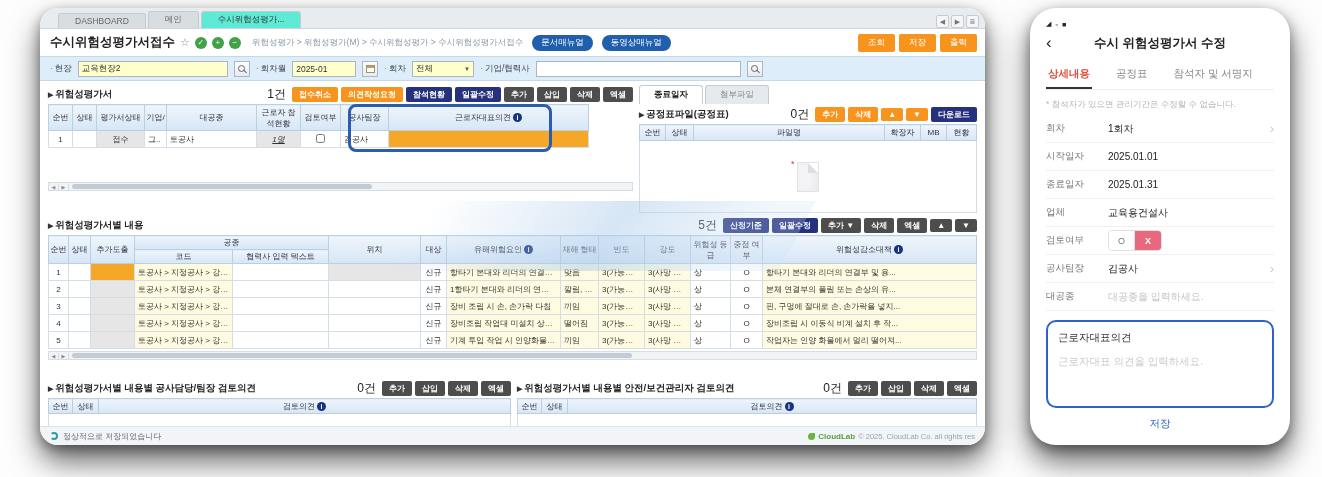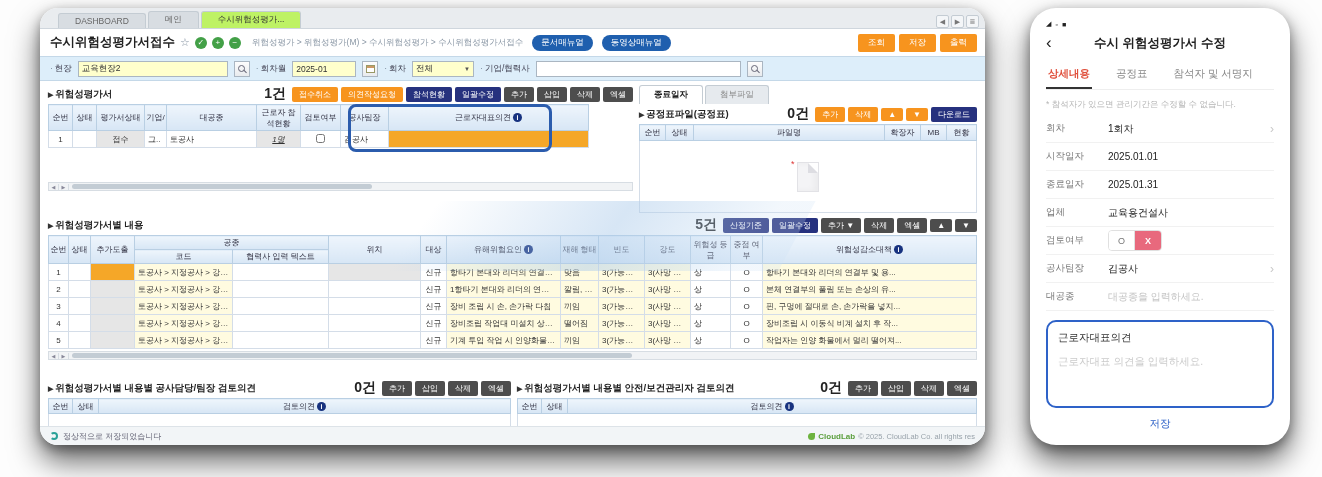--- a/index.html
+++ b/index.html
@@ -2,52 +2,52 @@
 <html><head>
 <meta charset="utf-8">
 <style>
   * { margin:0; padding:0; box-sizing:border-box; }
   html,body { width:1322px; height:477px; background:#fdfdfd; font-family:"Liberation Sans", sans-serif; overflow:hidden; }
   .card { position:absolute; background:#fff; border-radius:18px; box-shadow:0 16px 30px rgba(0,0,0,.6), 0 4px 12px rgba(0,0,0,.35); overflow:hidden; }
   
   #desktop { left:40px; top:8px; width:945px; height:437px; display:flex; flex-direction:column; }
   .tabbar { height:21px; background:#e9ecef; display:flex; align-items:flex-end; padding:3px 6px 0 18px; border-bottom:1px solid #cfd6dd; flex:none; }
   .tab { font-size:8.5px; color:#666; background:#d8dde2; border:1px solid #c4ccd3; border-bottom:none; padding:2px 16px; border-radius:3px 3px 0 0; margin-right:2px; }
-  .tab.active { background:#bef264; color:#333; }
+  .tab.active { background:#5eead4; color:#333; }
   .tabctl { margin-left:auto; display:flex; gap:2px; }
   .tabctl span { font-size:7px; color:#777; border:1px solid #c4ccd3; background:#f4f6f8; width:13px; height:13px; display:flex; align-items:center; justify-content:center; border-radius:2px; }
   .titlebar { height:27px; display:flex; align-items:center; padding:0 8px 0 10px; gap:5px; flex:none; }
   .pgtitle { font-size:12.5px; font-weight:bold; color:#222; }
   .star { font-size:11px; color:#8a97a5; }
   .cico { width:12px; height:12px; border-radius:50%; color:#fff; font-size:8px; line-height:12px; text-align:center; background:#43a047; display:inline-block; }
   .crumb { font-size:8.5px; color:#8a97a5; margin-left:6px; }
   .pill { font-size:8.5px; color:#fff; background:#1f5fae; border-radius:9px; padding:2px 9px; margin-left:4px; }
   .actions { margin-left:auto; display:flex; gap:4px; }
   .btn { font-size:8.5px; color:#fff; padding:3px 10px; border-radius:2px; border:none; white-space:nowrap; }
   .btn.o { background:#f7941e; }
   .btn.n { background:#26317e; }
   .btn.d { background:#4d4d4d; }
-  .btn.sm { padding:2px 7px; font-size:8px; }
+  .btn.sm { padding:2px 7px; font-size:8px;font-weight:bold; }
   .filterbar { height:25px; background:#ddeefa; border-top:1px solid #c4d8e8; border-bottom:1px solid #c4d8e8; display:flex; align-items:center; padding:0 10px; gap:6px; flex:none; }
   .flabel { font-size:8.5px; color:#445; }
   .flabel::before { content:"·"; margin-right:2px; color:#789; }
   .fin { height:16px; border:1px solid #aab6c2; background:#ffffcc; font-size:8.5px; padding:0 3px; color:#333; display:flex; align-items:center; }
   .fin.white { background:#fff; }
   .sq { width:16px; height:16px; border:1px solid #aab6c2; background:linear-gradient(#fdfdfd,#e8ebee); display:flex; align-items:center; justify-content:center; }
   .mag { width:7px; height:7px; border:1.4px solid #667; border-radius:50%; position:relative; }
   .mag::after { content:""; position:absolute; width:4px; height:1.4px; background:#667; transform:rotate(45deg); right:-3px; bottom:-1px; }
   .cal { width:9px; height:8px; border:1px solid #996; background:#fff; position:relative; }
   .cal::before { content:""; position:absolute; top:0; left:0; right:0; height:2px; background:#c96; }
   .ddl { font-size:6px; color:#555; }
   .main { flex:1; padding:3px 8px 0 8px; display:flex; flex-direction:column; overflow:hidden; }
   .rowsplit { display:flex; gap:6px; flex:none; }
   .sechead { display:flex; align-items:center; height:20px; gap:3px; }
   .sectitle { font-size:9.5px; font-weight:bold; color:#222; }
   .sectitle::before { content:"▶ "; font-size:7px; color:#333; }
-  .cnt { font-size:14px; font-weight:bold; color:#222; margin-left:auto; margin-right:3px; }
+  .cnt { font-size:12px; font-weight:normal; color:#222; margin-left:auto; margin-right:3px; }
   table { border-collapse:collapse; table-layout:fixed; width:100%; }
   th { background:linear-gradient(#eef5fc,#d7e6f5); border:1px solid #b9cfe3; font-size:8px; font-weight:normal; color:#334; padding:1px; }
   td { border:1px solid #d4dde8; font-size:8px; color:#333; padding:1px 3px; height:17px; background:#fff; overflow:hidden; white-space:nowrap; text-overflow:ellipsis; }
   td.c { text-align:center; }
   td.gray { background:#e6e6e6; }
   td.yel { background:#fffbe0; }
   td.orange { background:#f5a728; }
   .info { display:inline-block; width:9px; height:9px; border-radius:50%; background:#17327f; color:#fff; font-size:7px; line-height:9px; text-align:center; font-weight:bold; margin-left:2px; }
   .hscroll { height:9px; background:#f1f3f5; border:1px solid #d7dde3; display:flex; align-items:center; margin-top:2px; }
   .hscroll .arr { font-size:5px; color:#889; width:10px; text-align:center; border-right:1px solid #d7dde3; }

